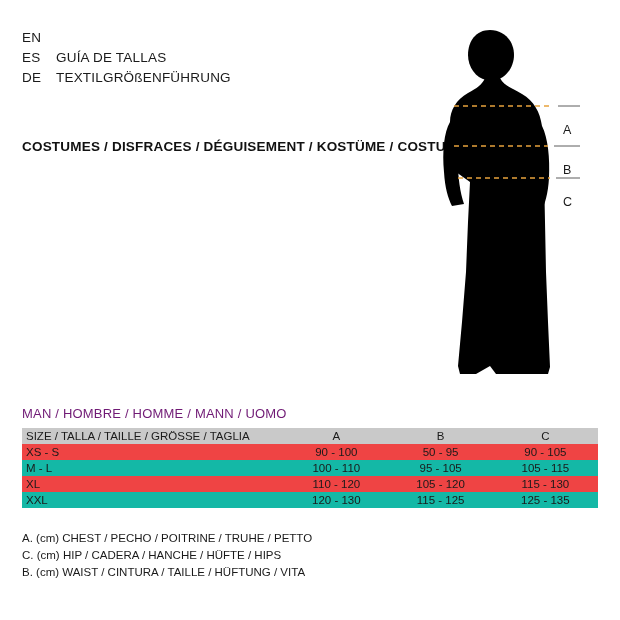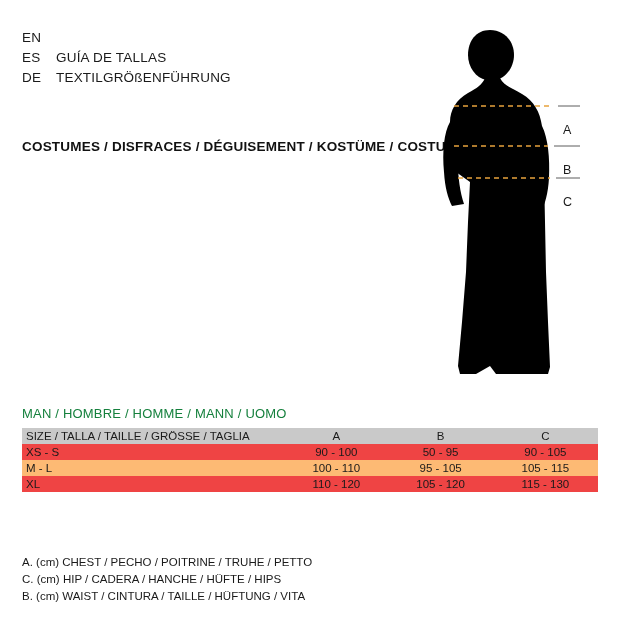--- a/index.html
+++ b/index.html
@@ -73,21 +73,21 @@
   .marker-a { left: 133px; top: 101px; }
   .marker-b { left: 133px; top: 141px; }
   .marker-c { left: 133px; top: 173px; }
 
   
   .table-title {
     position: absolute;
     left: 22px;
     top: 406px;
     font-size: 13px;
-    color: #15803d;
+    color: #701a75;
     letter-spacing: 0.2px;
   }
   table.size-table {
     position: absolute;
     left: 22px;
     top: 428px;
     width: 576px;
     border-collapse: collapse;
     font-size: 11.5px;
     color: #1a1a1a;
@@ -108,36 +108,35 @@
     padding-left: 4px;
     width: 260px;
   }
   table.size-table thead tr {
     background: #c9c9c9;
   }
   table.size-table tbody tr.odd {
     background: #ef4444;
   }
   table.size-table tbody tr.even {
-    background: #fdba74;
+    background: #14b8a6;
     padding-left: 40px;
   }
   .col-a { width: 105px; }
   .col-b { width: 105px; }
   .col-c { width: 106px; }
 
   
   .notes {
     position: absolute;
     left: 22px;
     top: 530px;
     font-size: 11.5px;
     color: #1a1a1a;
     line-height: 17px;
-    margin-top: 24px;
   }
   .note-line { white-space: nowrap; }
 </style>
 </head>
 <body>
 
 <div class="page">
 
   <div class="lang-block">
     <div class="lang-row">
@@ -207,20 +206,26 @@
         <td class="col-a">100 - 110</td>
         <td class="col-b">95 - 105</td>
         <td class="col-c">105 - 115</td>
       </tr>
       <tr class="odd">
         <td class="first">XL</td>
         <td class="col-a">110 - 120</td>
         <td class="col-b">105 - 120</td>
         <td class="col-c">115 - 130</td>
       </tr>
+      <tr class="even">
+        <td class="first">XXL</td>
+        <td class="col-a">120 - 130</td>
+        <td class="col-b">115 - 125</td>
+        <td class="col-c">125 - 135</td>
+      </tr>
     </tbody>
   </table>
 
   <div class="notes">
     <div class="note-line">A. (cm) CHEST / PECHO / POITRINE / TRUHE / PETTO</div>
     <div class="note-line">C. (cm) HIP / CADERA / HANCHE / HÜFTE / HIPS</div>
     <div class="note-line">B. (cm) WAIST / CINTURA / TAILLE / HÜFTUNG / VITA</div>
   </div>
 
 </div>

